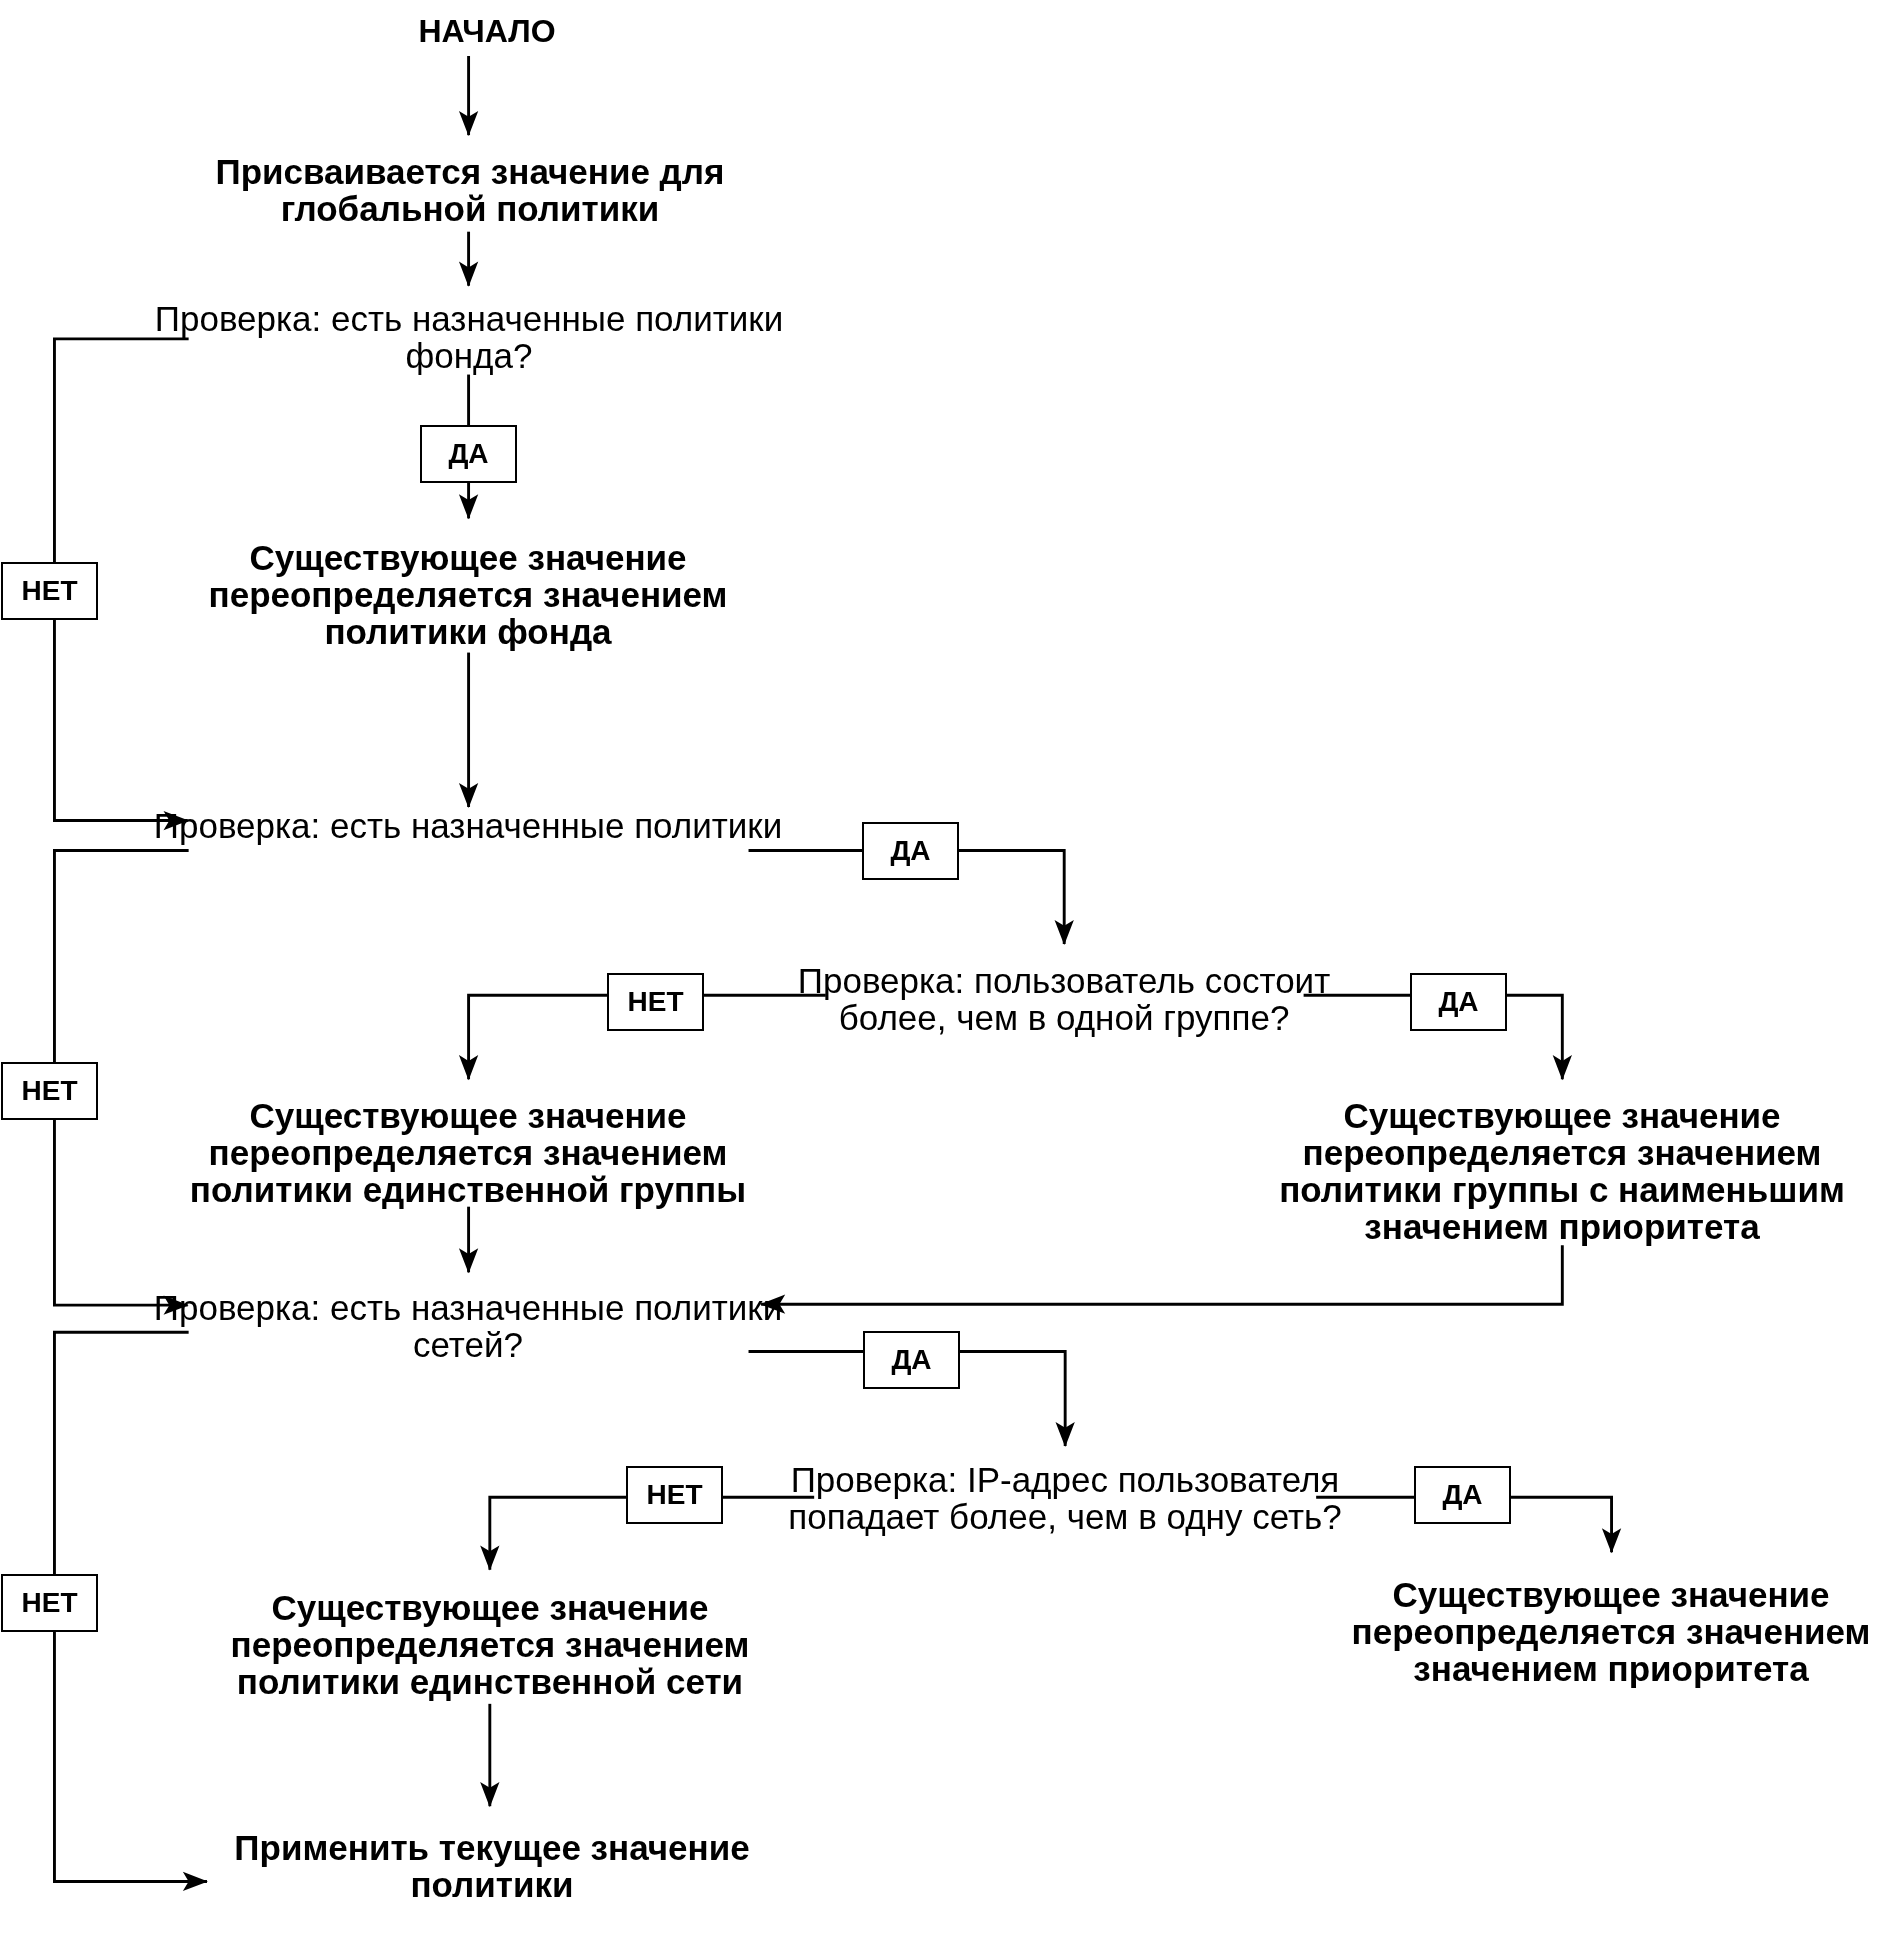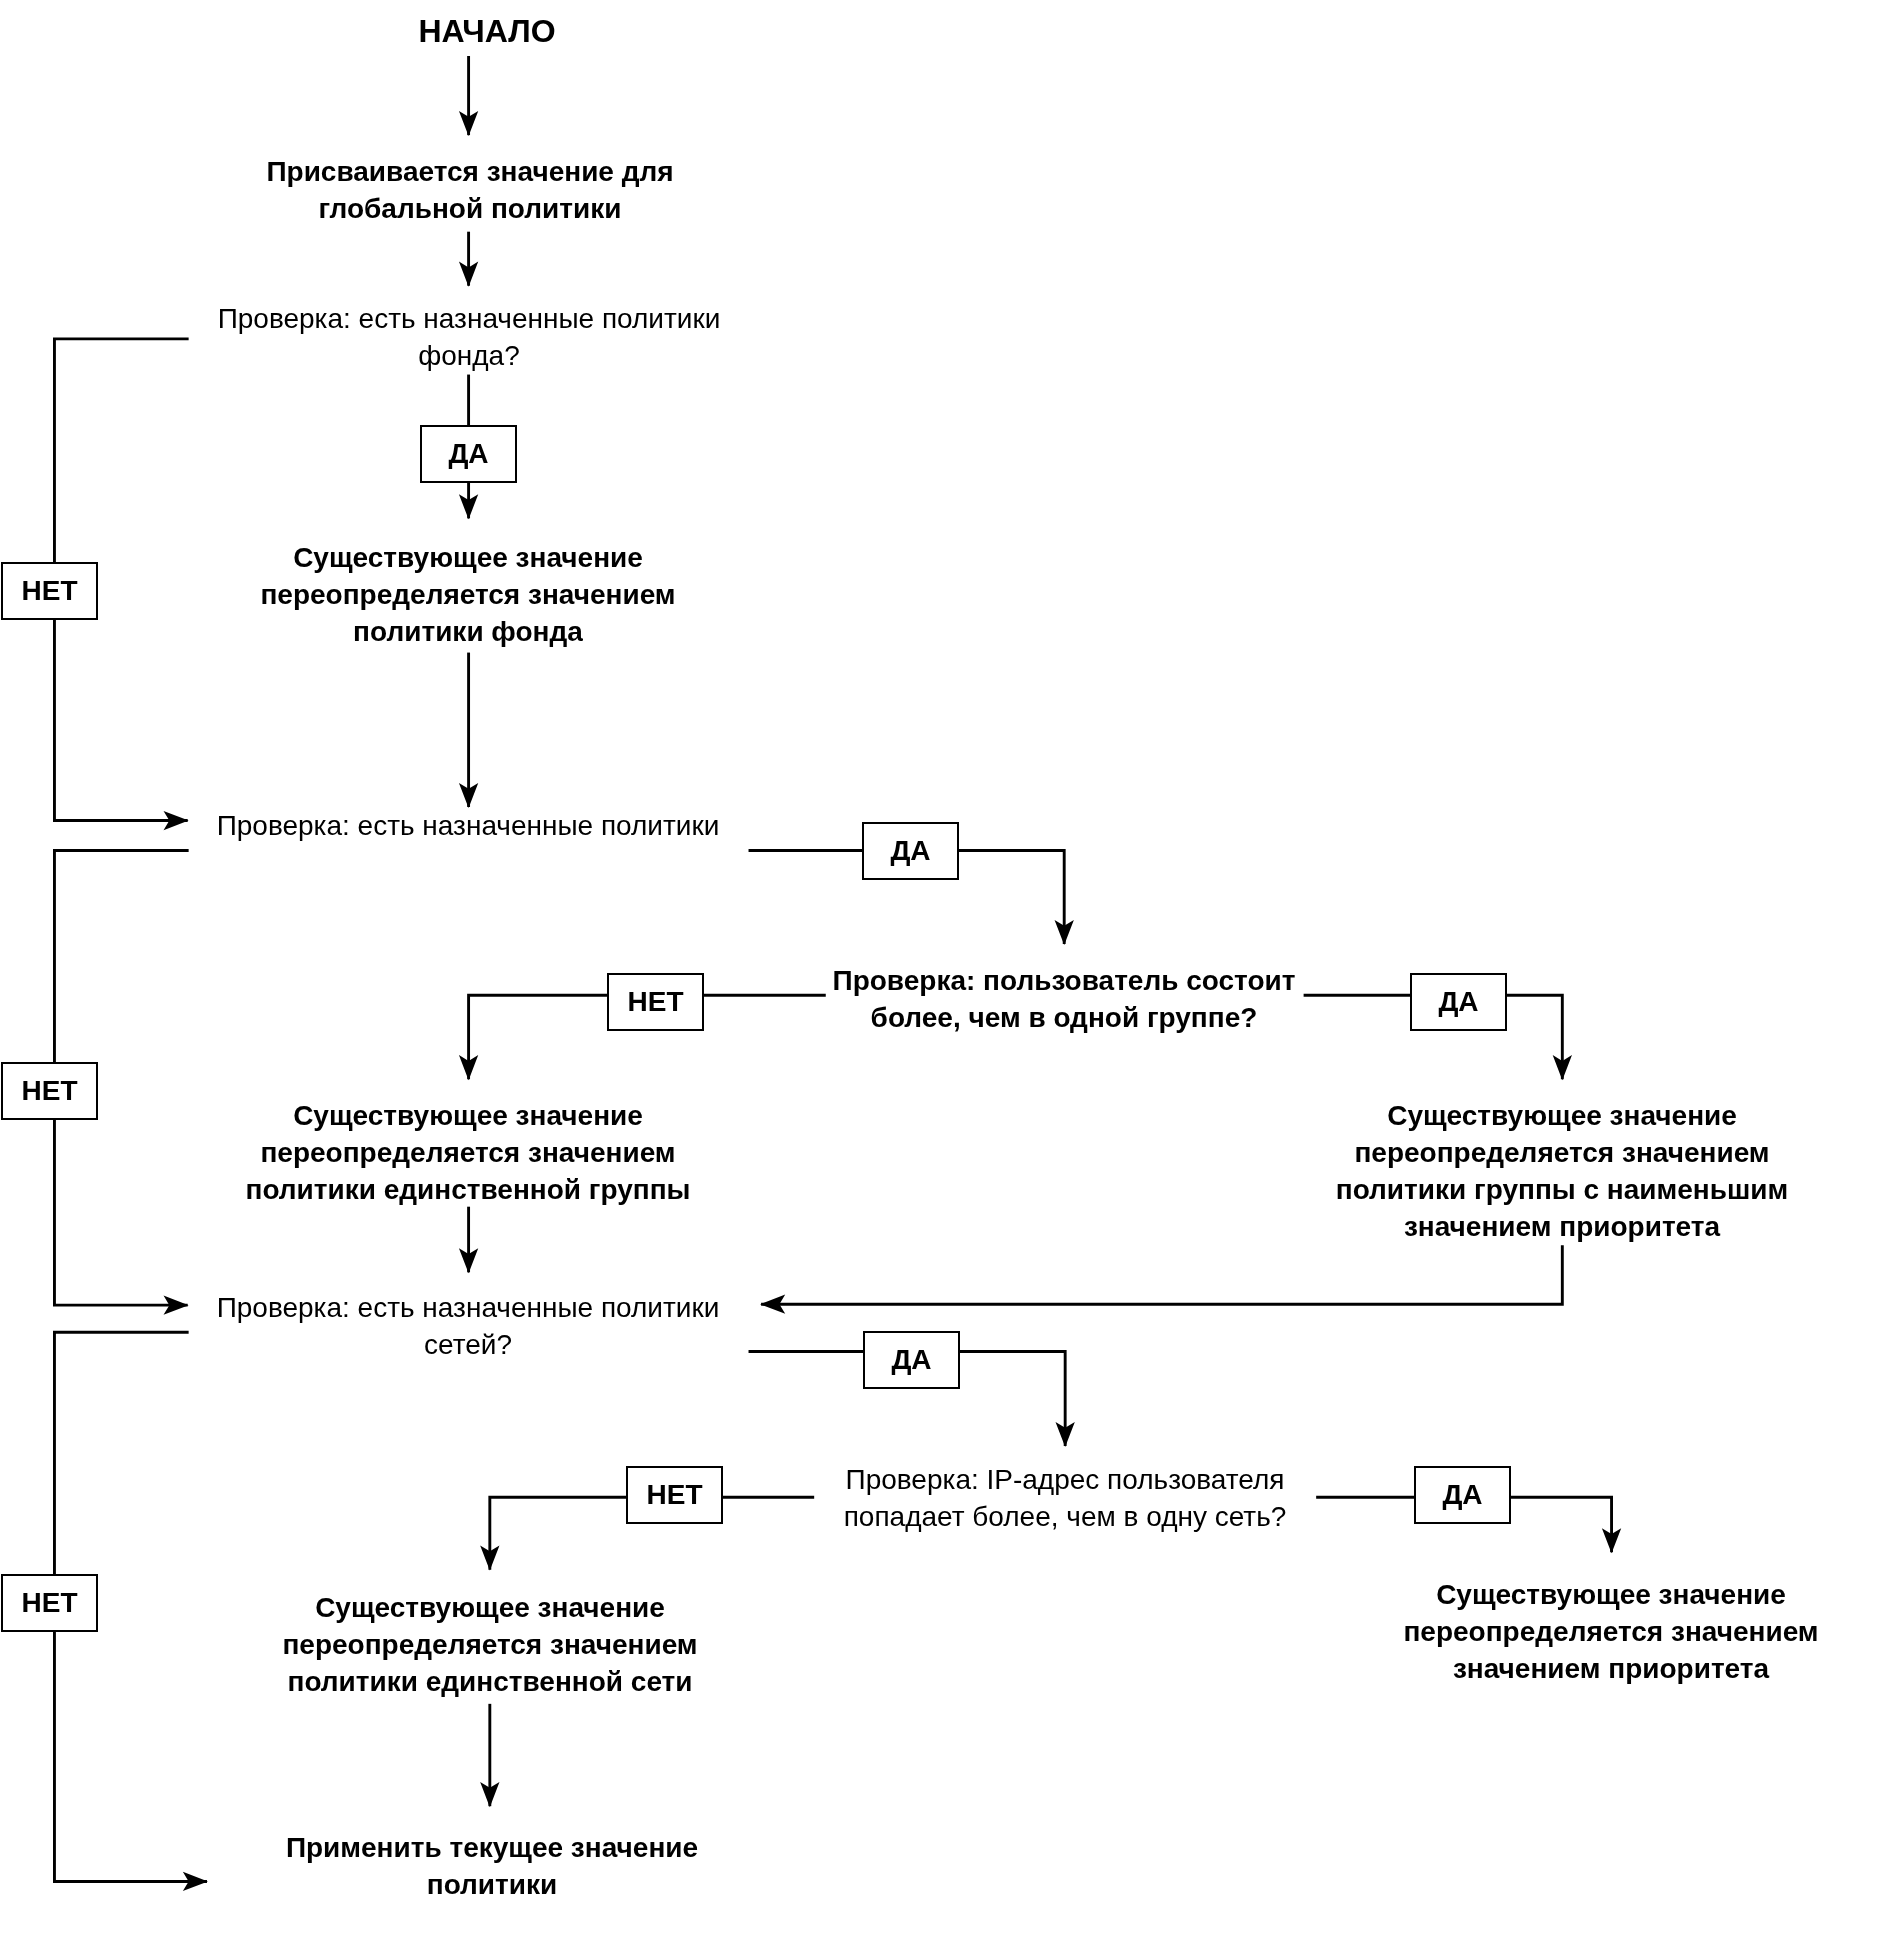--- a/index.html
+++ b/index.html
@@ -19,21 +19,21 @@
   #edges {
     position: absolute;
     left: 0;
     top: 0;
     z-index: 0;
   }
   .node {
     position: absolute;
     transform: translateX(-50%);
     text-align: center;
-    font-size: 28px;
+    font-size: 35px;
     line-height: 37px;
     white-space: nowrap;
     z-index: 1;
   }
   .bold { font-weight: bold; }
   .title-node { font-size: 32px; font-weight: bold; }
   .label-box {
     position: absolute;
     width: 97px;
     height: 58px;
@@ -97,21 +97,21 @@
   <div class="node bold" style="left:468px; top:539px;">
     <div>Существующее значение</div>
     <div>переопределяется значением</div>
     <div>политики фонда</div>
   </div>
 
   <div class="node" style="left:468px; top:807px;">
     <div>Проверка: есть назначенные политики</div>
   </div>
 
-  <div class="node" style="left:1064px; top:962px;font-weight:bold;">
+  <div class="node" style="left:1064px; top:962px;">
     <div>Проверка: пользователь состоит</div>
     <div>более, чем в одной группе?</div>
   </div>
 
   <div class="node bold" style="left:468px; top:1097px;">
     <div>Существующее значение</div>
     <div>переопределяется значением</div>
     <div>политики единственной группы</div>
   </div>
 

